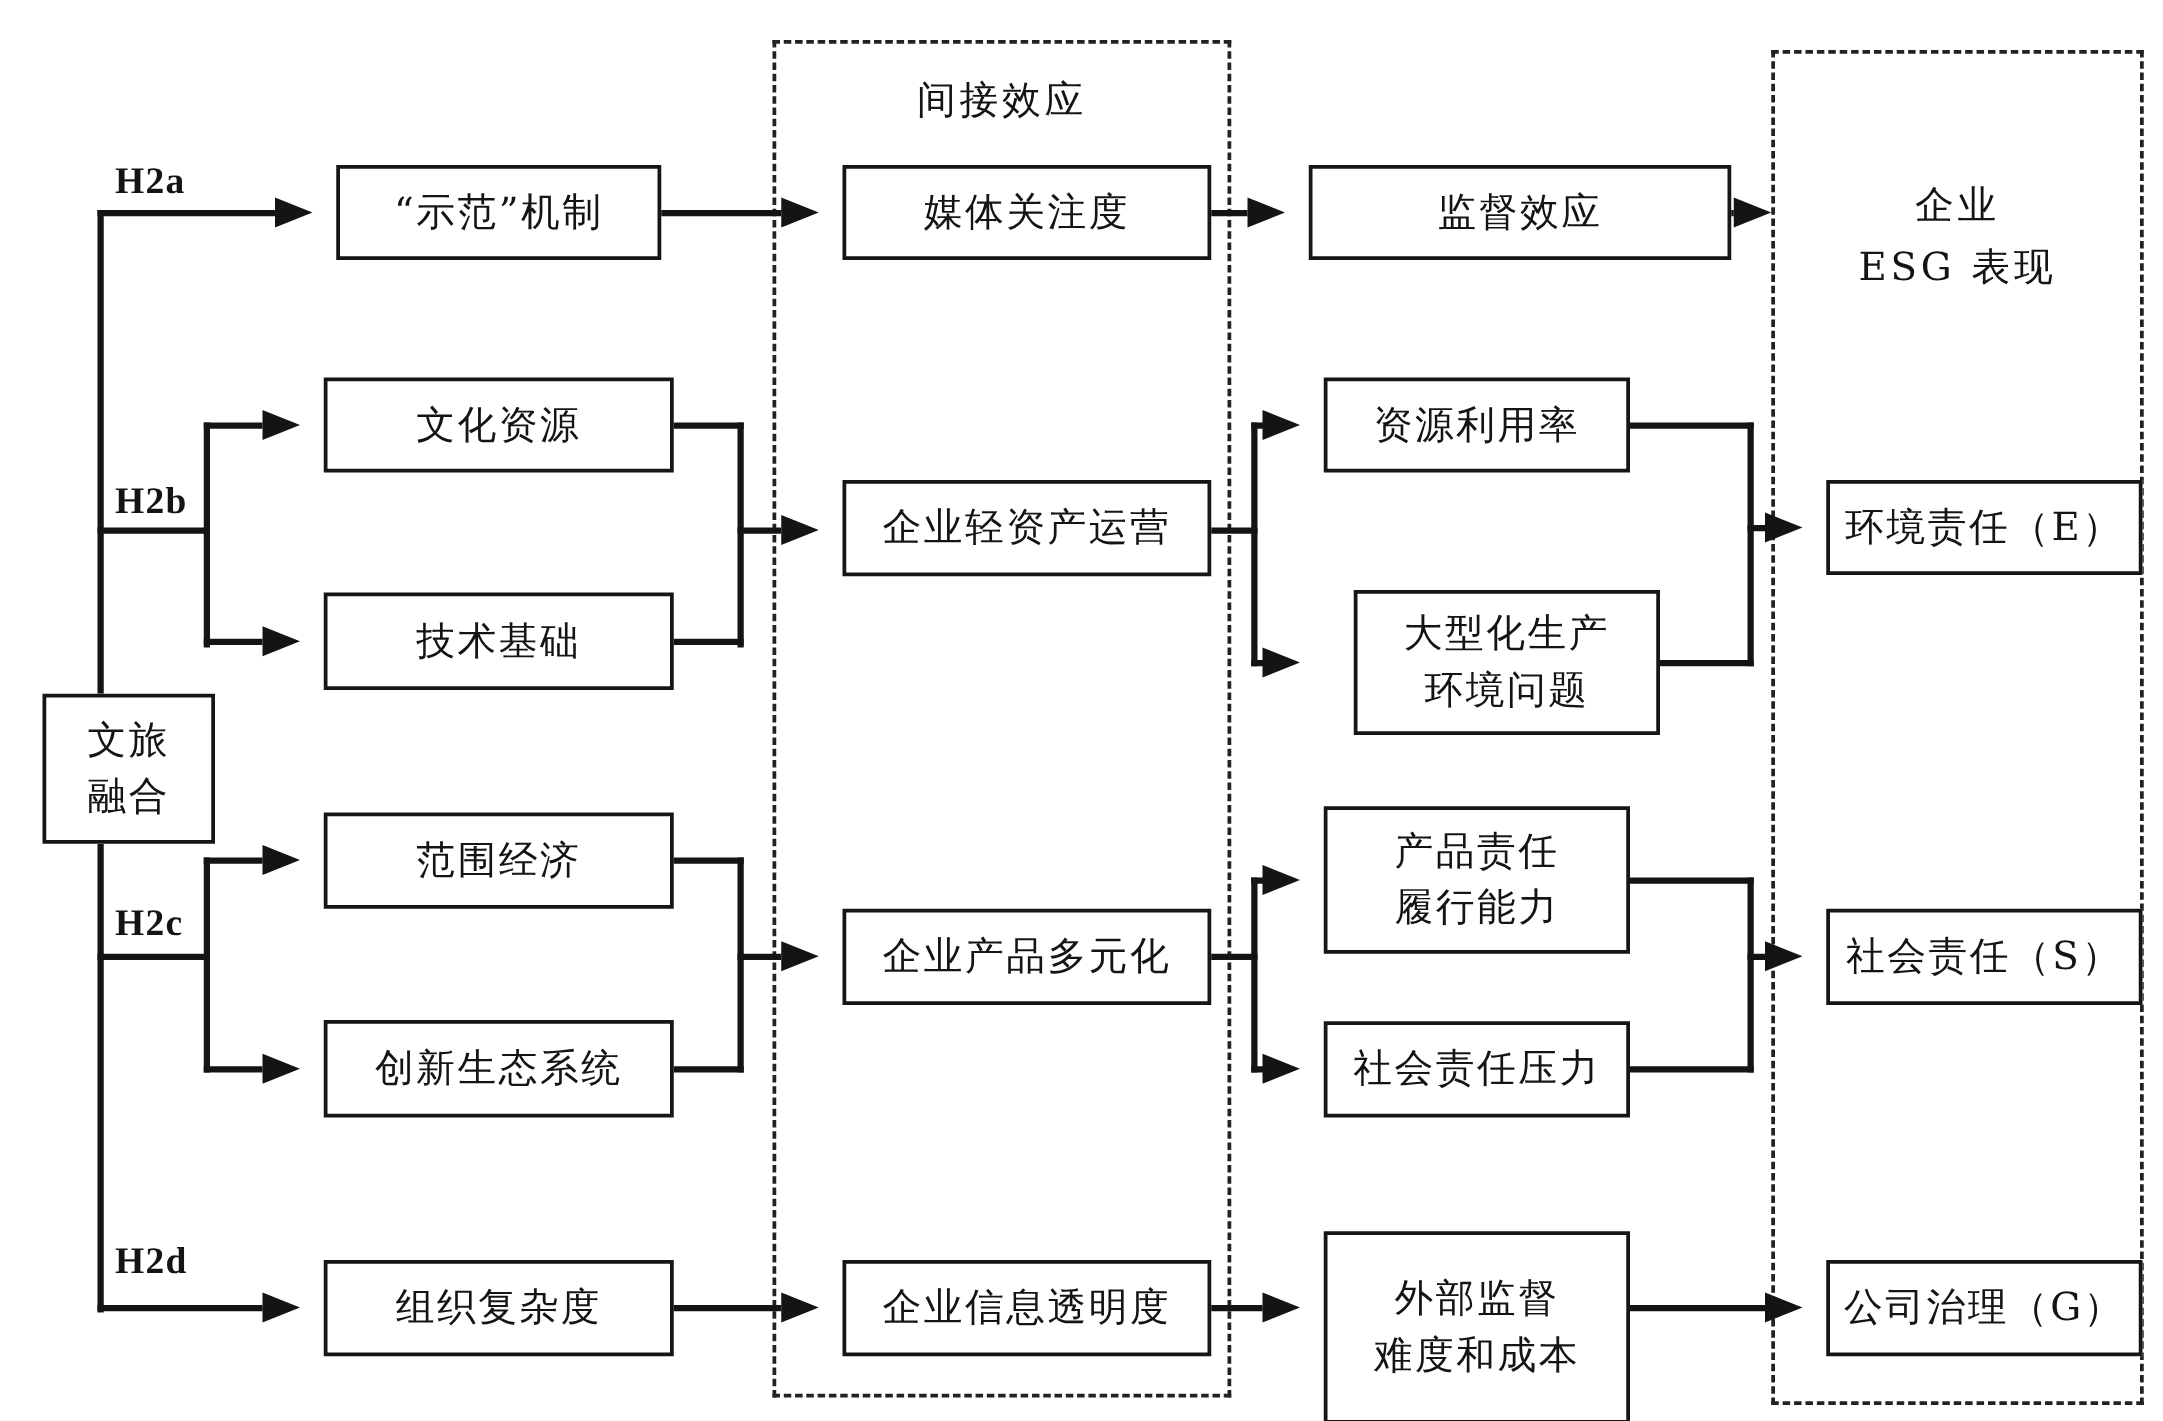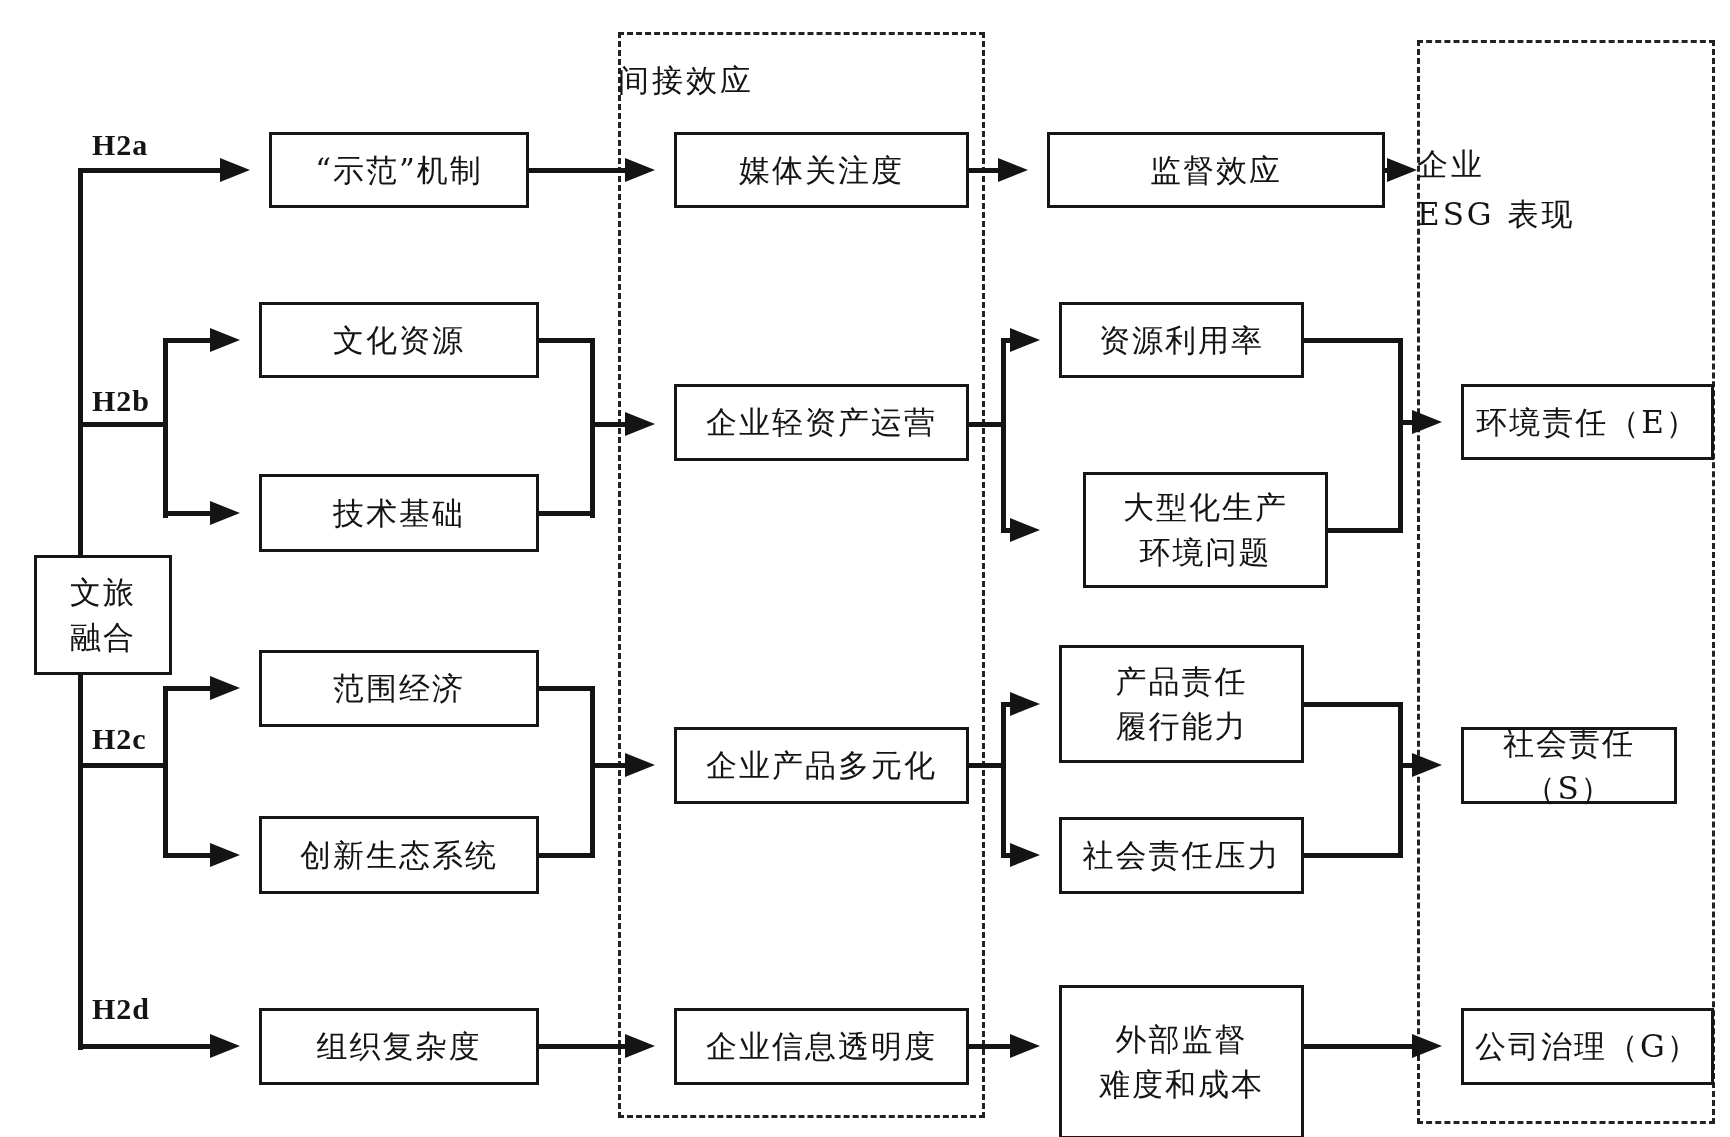--- a/index.html
+++ b/index.html
@@ -11,21 +11,21 @@
     position:absolute;border:3px solid #161616;background:#ffffff;
     display:flex;align-items:center;justify-content:center;text-align:center;
     font-size:31px;line-height:1.45;letter-spacing:2px;white-space:pre-line;
     box-sizing:border-box;z-index:3;margin-left:19px;
   }
   .dotted{
     position:absolute;border:3px dashed #222222;background:transparent;
     box-sizing:border-box;z-index:1;
   }
   .ctitle{
-    position:absolute;font-size:31px;line-height:1.6;
+    position:absolute;text-align:center;font-size:31px;line-height:1.6;
     letter-spacing:3px;white-space:pre-line;z-index:2;
   }
   .hlabel{
     position:absolute;font-size:30px;font-weight:bold;letter-spacing:1px;z-index:4;
     font-family:"Liberation Serif","DejaVu Serif",serif;
   }
   .hl{position:absolute;height:5px;background:#141414;z-index:2;}
   .vl{position:absolute;width:5px;background:#141414;z-index:2;}
   .ar{
     position:absolute;width:0;height:0;z-index:2;
@@ -69,21 +69,21 @@
   <div class="box" style="left:1040px;top:302px;width:245px;height:76px">资源利用率</div>
   <div class="box" style="left:1064px;top:472px;width:245px;height:116px">大型化生产
 环境问题</div>
   <div class="box" style="left:1040px;top:645px;width:245px;height:118px">产品责任
 履行能力</div>
   <div class="box" style="left:1040px;top:817px;width:245px;height:77px">社会责任压力</div>
   <div class="box" style="left:1040px;top:985px;width:245px;height:154px">外部监督
 难度和成本</div>
 
   <div class="box" style="left:1442px;top:384px;width:253px;height:76px">环境责任（E）</div>
-  <div class="box" style="left:1442px;top:727px;width:216px;height:77px">社会责任（S）</div>
+  <div class="box" style="left:1442px;top:727px;width:253px;height:77px">社会责任（S）</div>
   <div class="box" style="left:1442px;top:1008px;width:253px;height:77px">公司治理（G）</div>
 
   <div class="vl" style="left:78px;top:168px;height:387px"></div>
   <div class="vl" style="left:78px;top:675px;height:375px"></div>
 
   <div class="hl" style="left:78px;top:168px;width:142px"></div>
   <div class="ar" style="left:220px;top:158px"></div>
   <div class="hl" style="left:510px;top:168px;width:115px"></div>
   <div class="ar" style="left:625px;top:158px"></div>
   <div class="hl" style="left:950px;top:168px;width:48px"></div>

